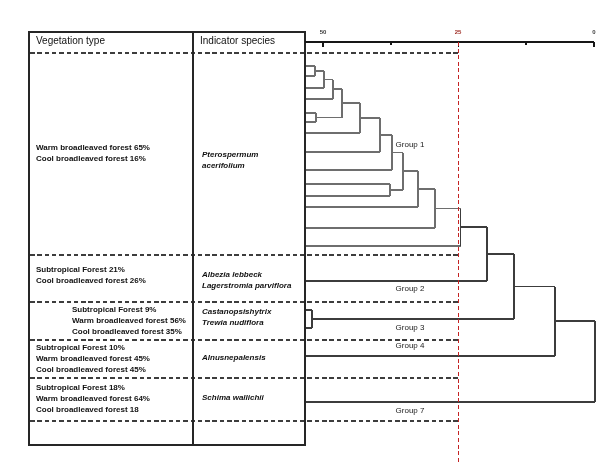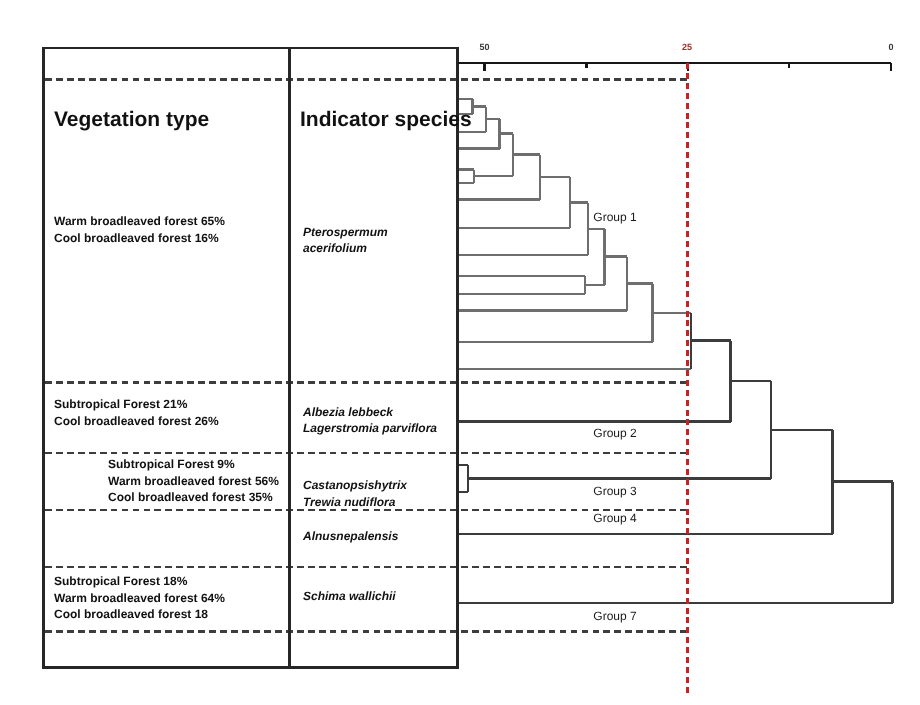--- a/index.html
+++ b/index.html
@@ -9,21 +9,21 @@
   }
   .abs{position:absolute;}
   #fig-svg{position:absolute;left:0;top:0;width:613px;height:470px;}
   .sep{stroke:#3d3d3d;stroke-width:1.7;stroke-dasharray:4.5 2.8;shape-rendering:crispEdges;}
   .branch{stroke:#6e6e6e;stroke-width:1.4;fill:none;shape-rendering:crispEdges;}
   .branchd{stroke:#3c3c3c;stroke-width:1.5;fill:none;shape-rendering:crispEdges;}
   .tbl{stroke:#262626;stroke-width:1.6;fill:none;shape-rendering:crispEdges;}
   .axisln{stroke:#161616;stroke-width:1.5;shape-rendering:crispEdges;}
   .cut{stroke:#c42323;stroke-width:1.8;stroke-dasharray:4 2.6;shape-rendering:crispEdges;}
   .fig-title{font-size:10px;font-weight:600;color:#3a3a3a;text-align:center;}
-  .hdr{font-size:14px;font-weight:700;color:#111;margin-top:36px;}
+  .hdr{font-size:10px;font-weight:400;color:#111;}
   .veg div{font-size:8px;font-weight:700;line-height:10.8px;color:#111;white-space:nowrap;}
   .spc div{font-size:8px;font-weight:600;font-style:italic;line-height:10.8px;color:#111;white-space:nowrap;}
   .grp{font-size:8px;font-weight:400;color:#1a1a1a;text-align:center;width:70px;}
   .tick{font-size:6px;font-weight:700;color:#3a3a3a;width:14px;text-align:center;}
   .tick.red{color:#a03028;}
 </style>
 </head>
 <body>
 
 <div id="stage">
@@ -124,25 +124,30 @@
   <div class="abs spc" style="left:202px;top:270px;">
     <div>Albezia lebbeck</div>
     <div>Lagerstromia parviflora</div>
   </div>
 
   <div class="abs veg" style="left:36px;top:305px;margin-left:36px;">
     <div>Subtropical Forest 9%</div>
     <div>Warm broadleaved forest 56%</div>
     <div>Cool broadleaved forest 35%</div>
   </div>
-  <div class="abs spc" style="left:202px;top:307px;margin-top:12px;">
+  <div class="abs spc" style="left:202px;top:307px;">
     <div>Castanopsishytrix</div>
     <div>Trewia nudiflora</div>
   </div>
 
+  <div class="abs veg" style="left:36px;top:343px;">
+    <div>Subtropical Forest 10%</div>
+    <div>Warm broadleaved forest 45%</div>
+    <div>Cool broadleaved forest 45%</div>
+  </div>
   <div class="abs spc" style="left:202px;top:353px;">
     <div>Alnusnepalensis</div>
   </div>
 
   <div class="abs veg" style="left:36px;top:383px;">
     <div>Subtropical Forest 18%</div>
     <div>Warm broadleaved forest 64%</div>
     <div>Cool broadleaved forest 18</div>
   </div>
   <div class="abs spc" style="left:202px;top:393px;">

